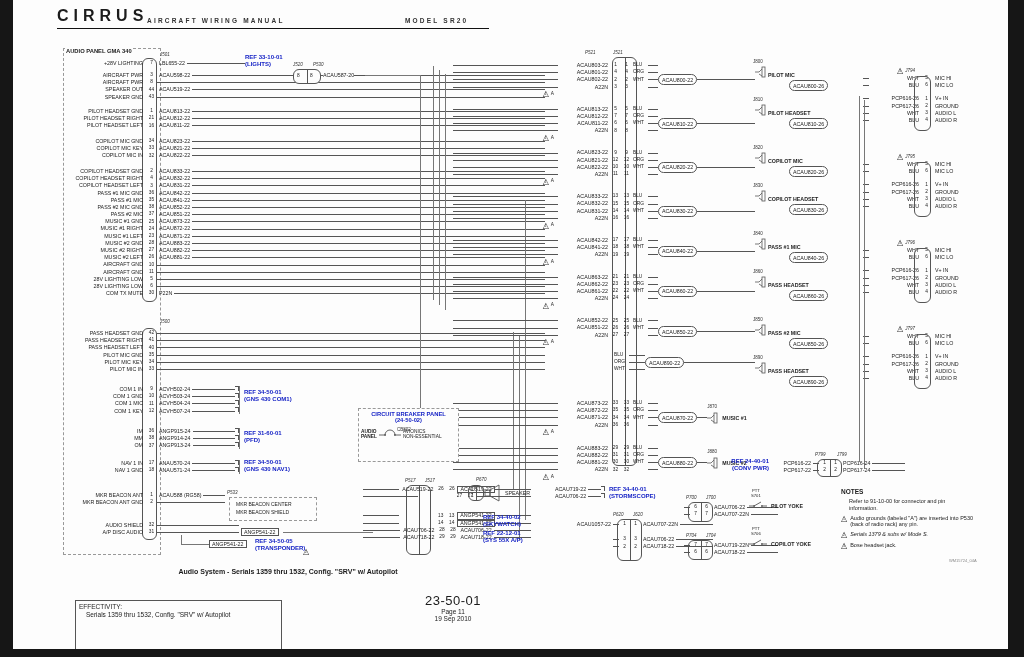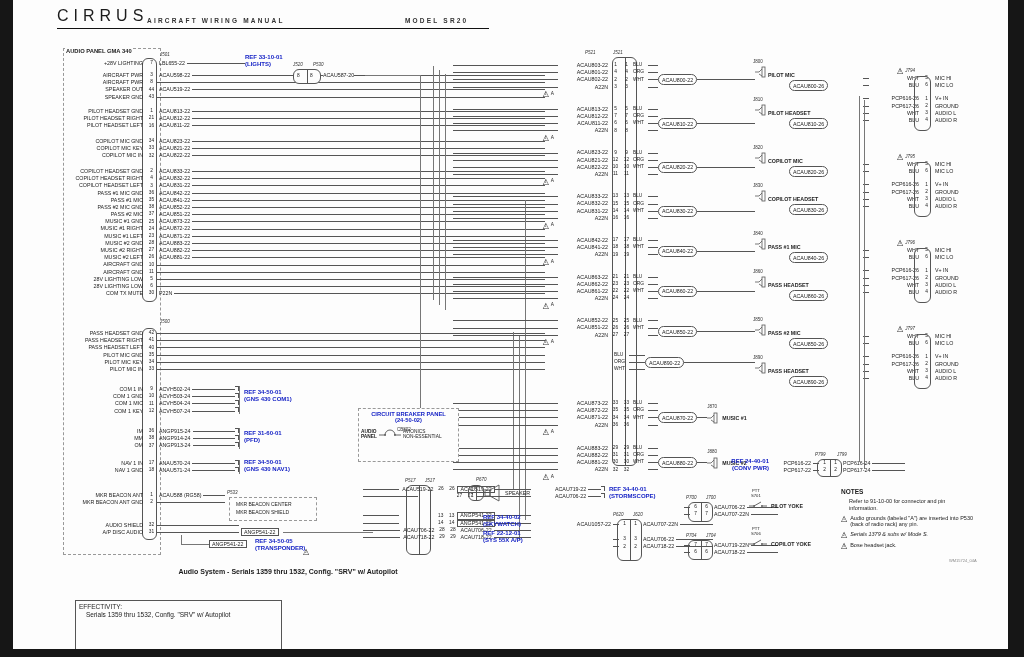--- a/index.html
+++ b/index.html
@@ -55,21 +55,21 @@
   .hdrule{position:absolute;border-bottom:1.5px solid #111}
   svg{display:block}
 </style>
 </head>
 <body>
 
 <div class="stage">
 <div class="page">
 
   
-  <div class="abs" style="left:44px;top:7px;font-size:16px;font-weight:400;letter-spacing:5px">CIRRUS</div>
+  <div class="abs" style="left:44px;top:7px;font-size:16px;font-weight:700;letter-spacing:5px">CIRRUS</div>
   <div class="abs" style="left:134px;top:17px;font-size:6.5px;letter-spacing:2.2px;font-weight:700;color:#333">AIRCRAFT WIRING MANUAL</div>
   <div class="abs" style="left:392px;top:17px;font-size:6.5px;letter-spacing:2.2px;font-weight:700;color:#333">MODEL SR20</div>
   <div class="hdrule" style="left:44px;top:28px;width:432px"></div>
 
   
   <div class="abs dash" style="left:50px;top:48px;width:96px;height:505px"></div>
   <div class="abs" style="left:52px;top:48px;font-size:5.8px;font-weight:700;background:#fdfdfd;padding:0 1px">AUDIO PANEL GMA 340</div>
   <div class="abs tiny it" style="left:147px;top:52px">J501</div>
   <div class="abs tiny it" style="left:147px;top:319px">J500</div>
   <div class="pb" style="left:129px;top:58px;width:13px;height:242px"></div>
@@ -1534,15 +1534,20 @@
     <div style="font-size:7px;font-weight:700;margin-top:3px">Audio System - Serials 1359 thru 1532, Config. "SRV" w/ Autopilot</div>
   </div>
 
   
   <div class="abs" style="left:62px;top:600px;width:205px;height:60px;border:1px solid #555">
     <div style="font-size:6.5px;padding:2px 0 0 3px">EFFECTIVITY:</div>
     <div style="font-size:6.5px;padding:1px 0 0 10px">Serials 1359 thru 1532, Config. "SRV" w/ Autopilot</div>
   </div>
 
   
+  <div class="abs" style="left:385px;top:593px;width:110px;text-align:center">
+    <div style="font-size:13px;font-weight:400;letter-spacing:0.5px">23-50-01</div>
+    <div style="font-size:6.5px">Page 11</div>
+    <div style="font-size:6.5px">19 Sep 2010</div>
+  </div>
 
 </div>
 </div>
 
 </body></html>

